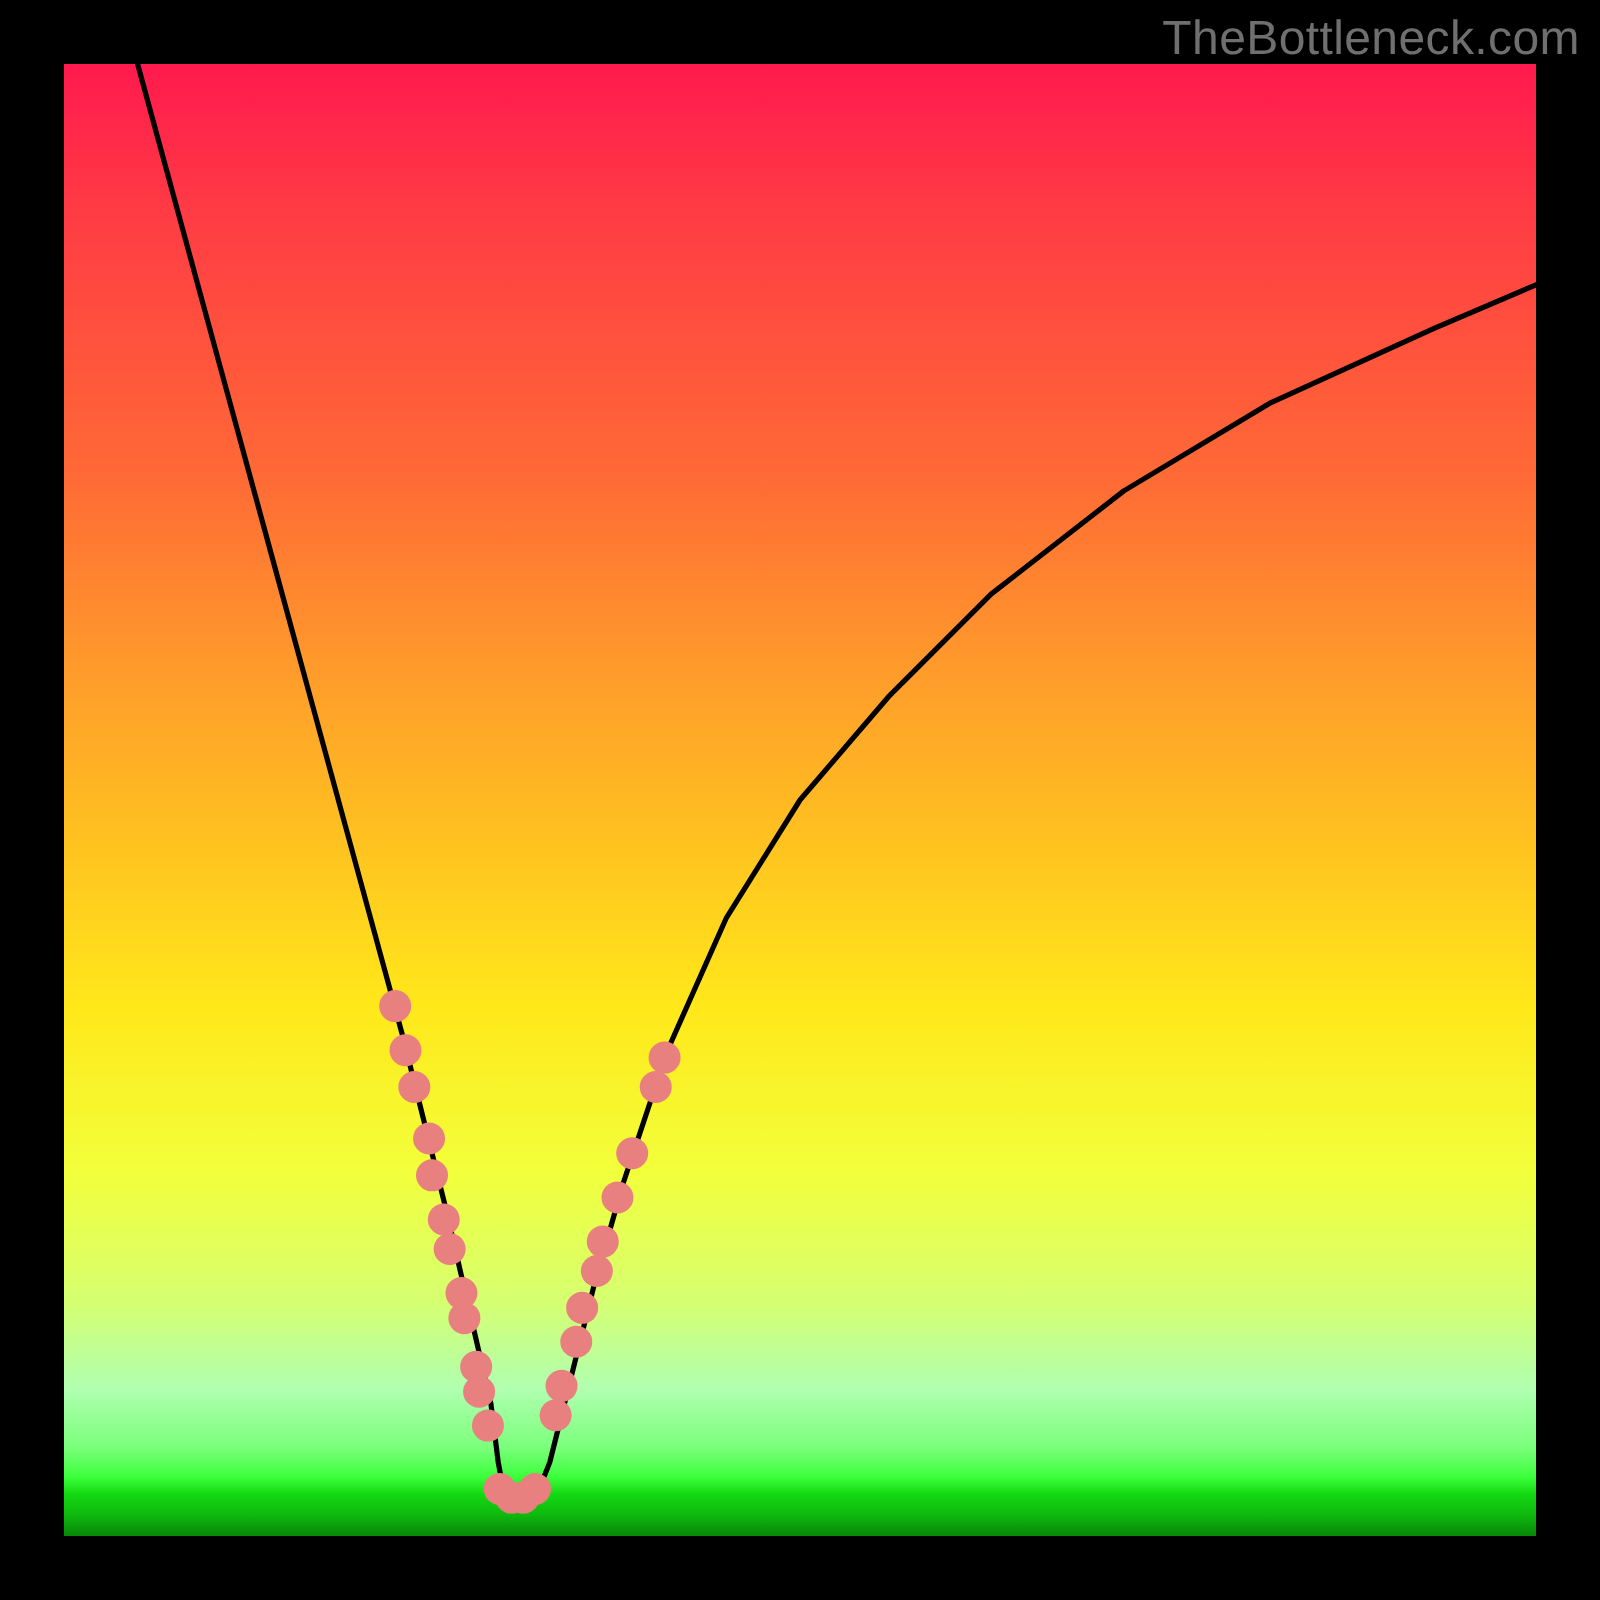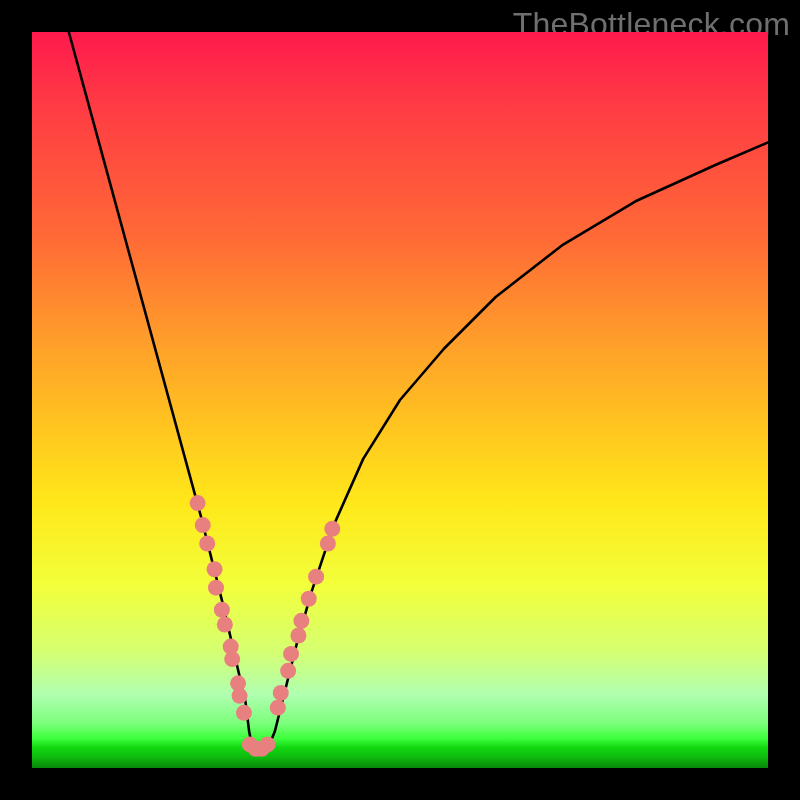--- a/index.html
+++ b/index.html
@@ -43,21 +43,21 @@
       #0eb80e 98.6%,
       #0a9a0a 99.4%,
       #088808 100%
     );
   }
   .watermark {
     position: absolute;
     top: 6px;
     right: 10px;
     color: #6f6f6f;
-    font-size: 32px;
+    font-size: 24px;
     font-weight: 500;
     letter-spacing: 0.2px;
     user-select: none;
   }
   svg.curve-layer {
     position: absolute;
     left: 0;
     top: 0;
     width: 736px;
     height: 736px;

